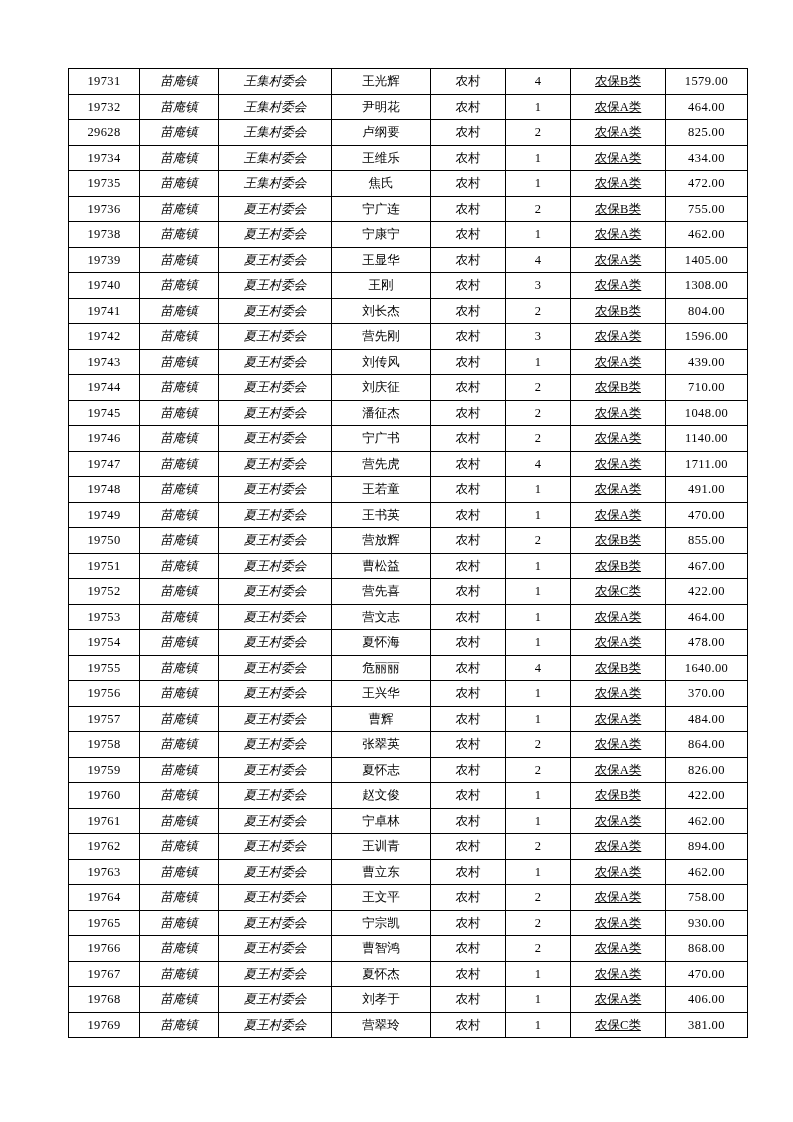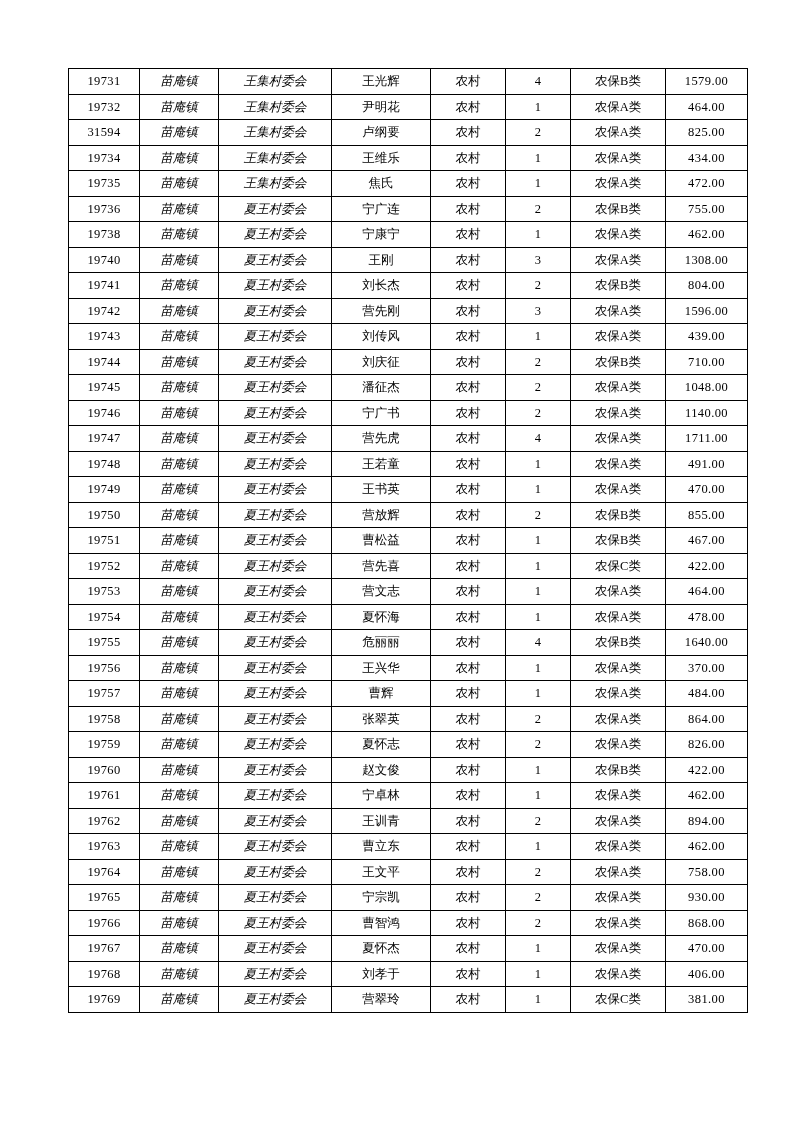--- a/index.html
+++ b/index.html
@@ -35,21 +35,21 @@
     line-height: 1;
     white-space: nowrap;
     overflow: hidden;
   }
   td.c-id      { width: 66px; }
   td.c-town    { width: 74px; font-style: italic; }
   td.c-village { width: 108px; font-style: italic; }
   td.c-name    { width: 94px; }
   td.c-type    { width: 70px; margin-left: 32px; }
   td.c-count   { width: 60px; }
-  td.c-class   { width: 90px; }
+  td.c-class   { width: 90px; text-decoration: underline; }
   td.c-amount  { width: 77px; }
   td.num {
     font-family: "Liberation Serif", "DejaVu Serif", serif;
     letter-spacing: 0.4px;
   }
 </style>
 </head>
 <body>
 
 <div class="page">
@@ -69,21 +69,21 @@
           <td class="c-id num">19732</td>
           <td class="c-town">苗庵镇</td>
           <td class="c-village">王集村委会</td>
           <td class="c-name">尹明花</td>
           <td class="c-type">农村</td>
           <td class="c-count num">1</td>
           <td class="c-class">农保A类</td>
           <td class="c-amount num">464.00</td>
         </tr>
         <tr>
-          <td class="c-id num">31594</td>
+          <td class="c-id num">29628</td>
           <td class="c-town">苗庵镇</td>
           <td class="c-village">王集村委会</td>
           <td class="c-name">卢纲要</td>
           <td class="c-type">农村</td>
           <td class="c-count num">2</td>
           <td class="c-class">农保A类</td>
           <td class="c-amount num">825.00</td>
         </tr>
         <tr>
           <td class="c-id num">19734</td>
@@ -117,20 +117,30 @@
         </tr>
         <tr>
           <td class="c-id num">19738</td>
           <td class="c-town">苗庵镇</td>
           <td class="c-village">夏王村委会</td>
           <td class="c-name">宁康宁</td>
           <td class="c-type">农村</td>
           <td class="c-count num">1</td>
           <td class="c-class">农保A类</td>
           <td class="c-amount num">462.00</td>
+        </tr>
+        <tr>
+          <td class="c-id num">19739</td>
+          <td class="c-town">苗庵镇</td>
+          <td class="c-village">夏王村委会</td>
+          <td class="c-name">王显华</td>
+          <td class="c-type">农村</td>
+          <td class="c-count num">4</td>
+          <td class="c-class">农保A类</td>
+          <td class="c-amount num">1405.00</td>
         </tr>
         <tr>
           <td class="c-id num">19740</td>
           <td class="c-town">苗庵镇</td>
           <td class="c-village">夏王村委会</td>
           <td class="c-name">王刚</td>
           <td class="c-type">农村</td>
           <td class="c-count num">3</td>
           <td class="c-class">农保A类</td>
           <td class="c-amount num">1308.00</td>

